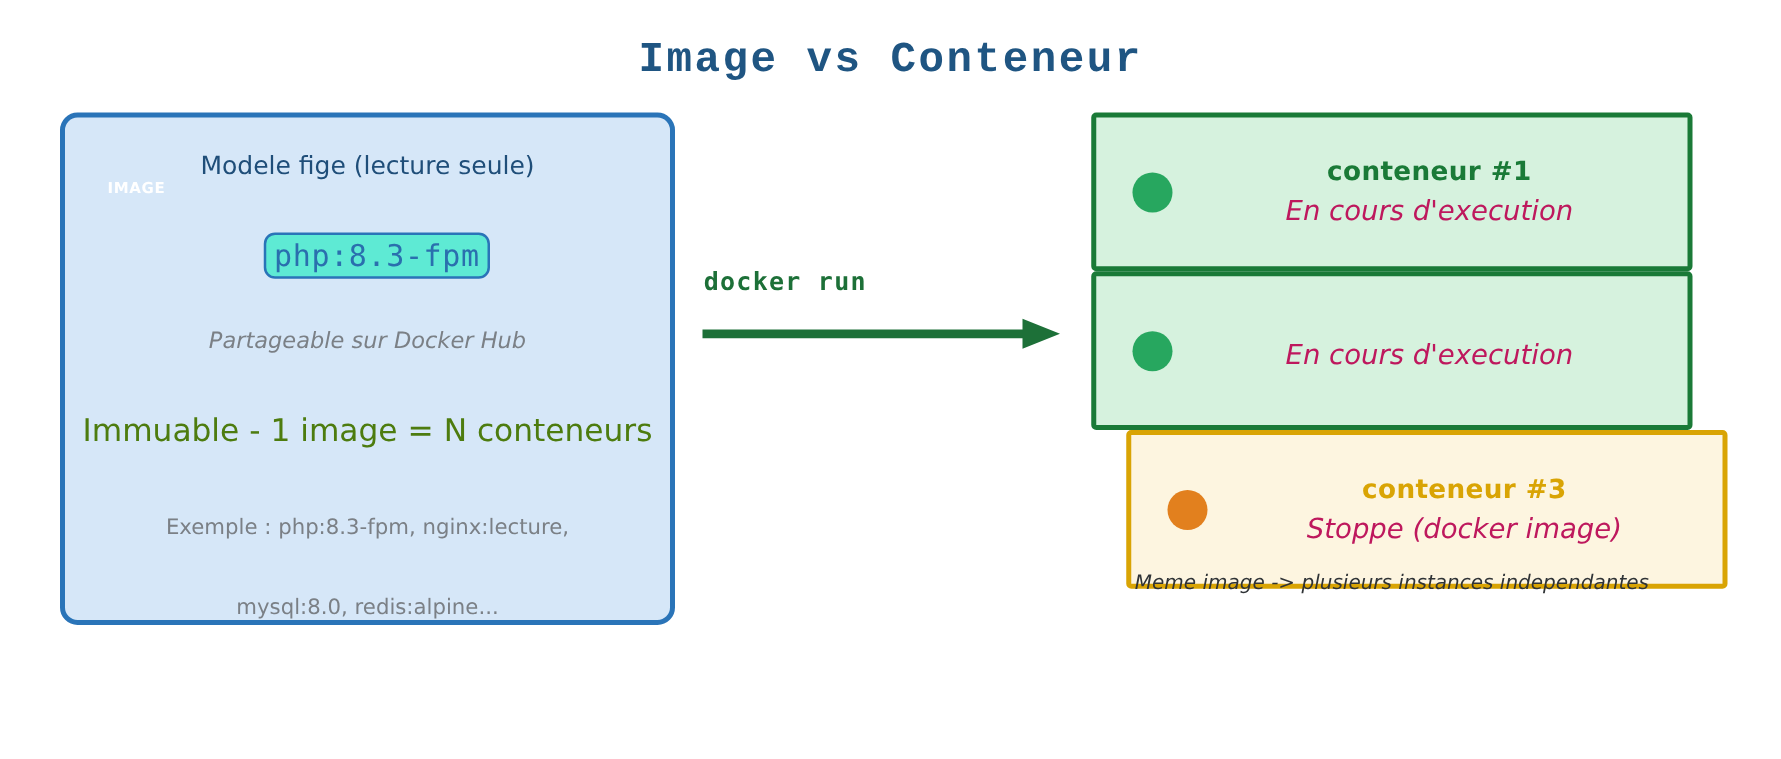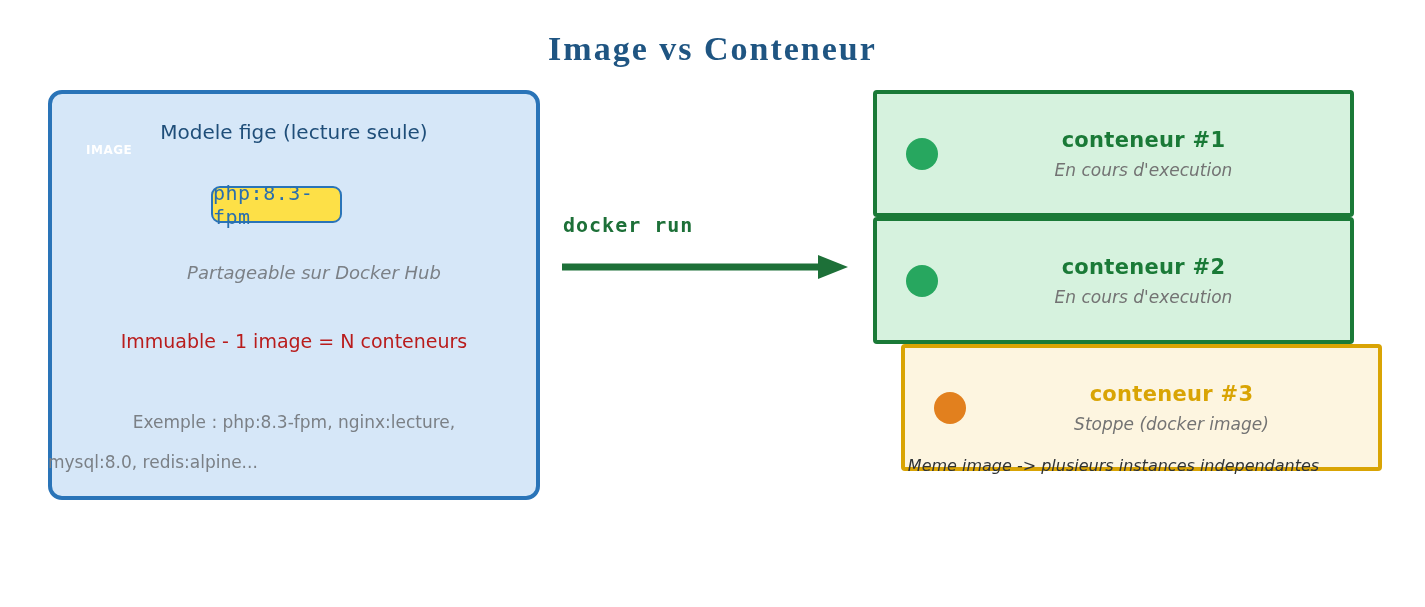--- a/index.html
+++ b/index.html
@@ -25,21 +25,21 @@
   .page-title {
     position: absolute;
     left: 0;
     top: 30px;
     width: 1425px;
     text-align: center;
     font-size: 34px;
     font-weight: bold;
     letter-spacing: 2px;
     color: #1f5582;
-    font-family: Liberation Serif, serif;
+    font-family: Liberation Mono, monospace;
   }
 
   
   .image-panel {
     position: absolute;
     left: 48px;
     top: 90px;
     width: 492px;
     height: 410px;
     box-sizing: border-box;
@@ -62,69 +62,68 @@
     top: 120px;
     width: 492px;
     text-align: center;
     font-size: 20px;
     color: #1f4e79;
   }
   .tag-chip {
     position: absolute;
     left: 211px;
     top: 186px;
-    width: 131px;
+    width: 181px;
     height: 37px;
     box-sizing: border-box;
-    background: #fde047;
+    background: #5eead4;
     border: 2px solid #2a74b8;
     border-radius: 9px;
     display: flex;
     align-items: center;
     justify-content: center;
     font-family: "DejaVu Sans Mono", monospace;
-    font-size: 20px;
+    font-size: 24px;
     color: #2a6fae;
     letter-spacing: 0.5px;
   }
   .panel-note-italic {
     position: absolute;
     left: 48px;
     top: 262px;
     width: 492px;
     text-align: center;
     font-size: 18px;
     font-style: italic;
     color: #7b8086;
-    padding-left: 20px;
   }
   .panel-statement {
     position: absolute;
     left: 48px;
     top: 330px;
     width: 492px;
     text-align: center;
-    font-size: 19px;
-    color: #b91c1c;
+    font-size: 25px;
+    color: #4d7c0f;
   }
   .panel-example-1 {
     position: absolute;
     left: 48px;
     top: 412px;
     width: 492px;
     text-align: center;
     font-size: 17px;
     color: #7b8086;
   }
   .panel-example-2 {
     position: absolute;
     left: 48px;
-    top: 452px;
-    width: 492px;
-    text-align: left;
+    top: 476px;
+    width: 492px;
+    text-align: center;
     font-size: 17px;
     color: #7b8086;
   }
 
   
   .arrow-label {
     position: absolute;
     left: 563px;
     top: 213px;
     width: 282px;
@@ -183,23 +182,23 @@
   }
   .card-title {
     font-size: 21px;
     font-weight: bold;
     letter-spacing: 0.3px;
   }
   .title-running { color: #1a7a37; }
   .title-stopped { color: #d9a404; }
   .card-status {
     margin-top: 8px;
-    font-size: 17px;
+    font-size: 22px;
     font-style: italic;
-    color: #737373;
+    color: #be185d;
   }
 
   .right-caption {
     position: absolute;
     left: 873px;
     top: 456px;
     width: 481px;
     text-align: center;
     font-size: 16px;
     font-style: italic;
@@ -242,21 +241,20 @@
     <div class="status-dot dot-running"></div>
     <div class="card-body">
       <div class="card-title title-running">conteneur #1</div>
       <div class="card-status">En cours d'execution</div>
     </div>
   </div>
 
   <div class="container-card card-2">
     <div class="status-dot dot-running"></div>
     <div class="card-body">
-      <div class="card-title title-running">conteneur #2</div>
       <div class="card-status">En cours d'execution</div>
     </div>
   </div>
 
   <div class="container-card card-3">
     <div class="status-dot dot-stopped"></div>
     <div class="card-body">
       <div class="card-title title-stopped">conteneur #3</div>
       <div class="card-status">Stoppe (docker image)</div>
     </div>

